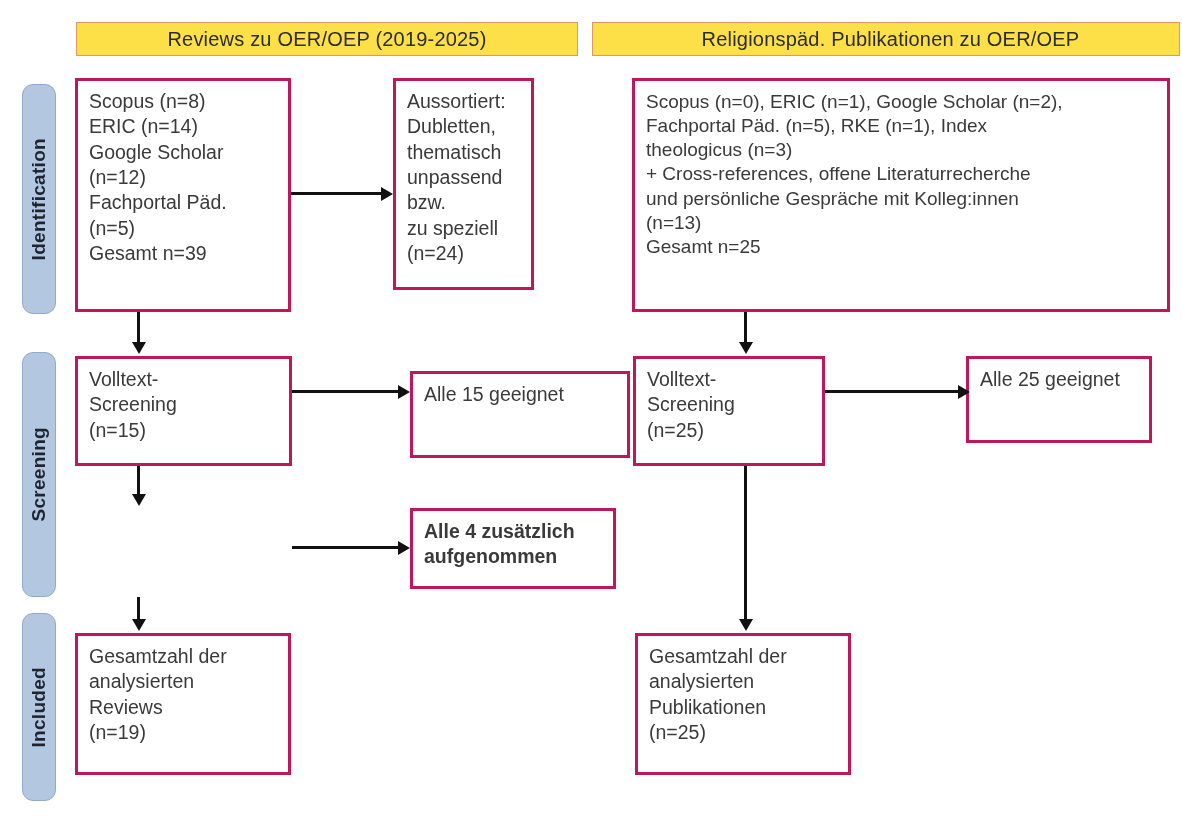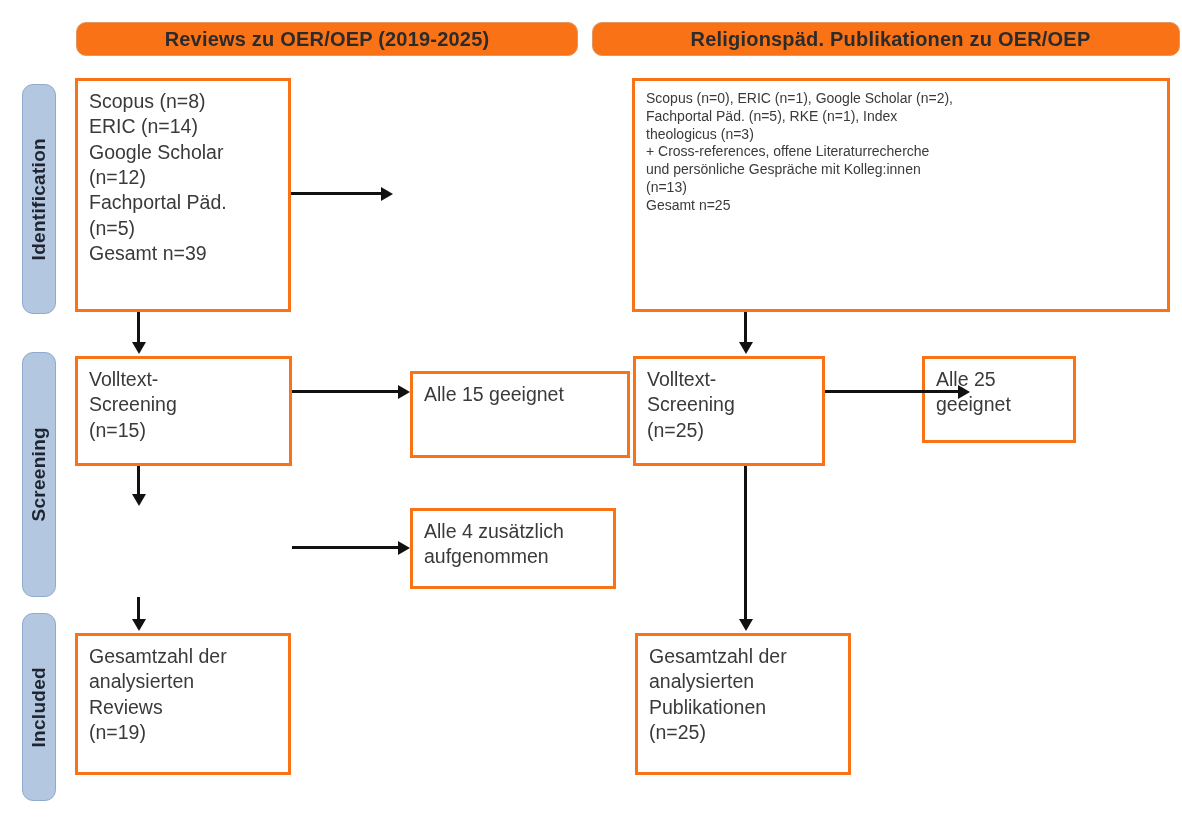--- a/index.html
+++ b/index.html
@@ -12,26 +12,26 @@
     width: 1182px;
     height: 820px;
     background: #ffffff;
     font-family: "Liberation Sans", sans-serif;
     overflow: hidden;
   }
 
   
   .col-header {
     position: absolute;
-    background: #f97316;
+    background: #fde047;
     border: 1px solid #E09763;
-    border-radius: 10px;
+    border-radius: 0;
     color: #2b2b2b;
     font-size: 20px;
-    font-weight: bold;
+    font-weight: normal;
     display: flex;
     align-items: center;
     justify-content: center;
     text-align: center;
     letter-spacing: .2px;
     box-sizing: border-box;
   }
 
   
   .stage-label {
@@ -51,31 +51,31 @@
     writing-mode: vertical-rl;
     transform: rotate(180deg);
     white-space: nowrap;
     letter-spacing: .3px;
   }
 
   
   .flow-box {
     position: absolute;
     background: #ffffff;
-    border: 3px solid #f97316;
+    border: 3px solid #be185d;
     box-sizing: border-box;
     padding: 8px 9px 6px 11px;
     color: #3a3a3a;
     font-size: 19.5px;
     line-height: 1.30;
     white-space: pre-line;
     overflow: hidden;
   }
   .flow-box.dense {
-    font-size: 14px;
+    font-size: 19px;
     line-height: 1.27;
     padding-top: 9px;
   }
 
   
   .conn-v, .conn-h {
     position: absolute;
     background: #111111;
   }
   .conn-v { width: 3px; }
@@ -118,41 +118,47 @@
   </div>
 
   <div class="flow-box" style="left:75px; top:78px; width:216px; height:234px;">Scopus (n=8)
 ERIC (n=14)
 Google Scholar
 (n=12)
 Fachportal Päd.
 (n=5)
 Gesamt n=39</div>
 
+  <div class="flow-box" style="left:393px; top:78px; width:141px; height:212px;">Aussortiert:
+Dubletten,
+thematisch
+unpassend bzw.
+zu speziell
+(n=24)</div>
 
   <div class="conn-h" style="left:291px; top:192px; width:90px;"></div>
   <div class="arrow-right" style="left:381px; top:187px;"></div>
 
   <div class="conn-v" style="left:137px; top:312px; width:3px; height:32px;"></div>
   <div class="arrow-down" style="left:132px; top:342px;"></div>
 
   <div class="flow-box" style="left:75px; top:356px; width:217px; height:110px;">Volltext-
 Screening
 (n=15)</div>
 
   <div class="flow-box" style="left:410px; top:356px; width:220px; height:87px;margin-top:15px;">Alle 15 geeignet</div>
 
   <div class="conn-h" style="left:292px; top:390px; width:106px;"></div>
   <div class="arrow-right" style="left:398px; top:385px;"></div>
 
   <div class="conn-v" style="left:137px; top:466px; width:3px; height:30px;"></div>
   <div class="arrow-down" style="left:132px; top:494px;"></div>
 
 
-  <div class="flow-box" style="left:410px; top:508px; width:206px; height:81px;">Alle 4 zusätzlich
+  <div class="flow-box" style="left:410px; top:508px; width:206px; height:81px;font-weight:bold;">Alle 4 zusätzlich
 aufgenommen</div>
 
   <div class="conn-h" style="left:292px; top:546px; width:106px;"></div>
   <div class="arrow-right" style="left:398px; top:541px;"></div>
 
   <div class="conn-v" style="left:137px; top:597px; width:3px; height:24px;"></div>
   <div class="arrow-down" style="left:132px; top:619px;"></div>
 
   <div class="flow-box" style="left:75px; top:633px; width:216px; height:142px;">Gesamtzahl der
 analysierten
@@ -167,21 +173,21 @@
 (n=13)
 Gesamt n=25</div>
 
   <div class="conn-v" style="left:744px; top:312px; width:3px; height:32px;"></div>
   <div class="arrow-down" style="left:739px; top:342px;"></div>
 
   <div class="flow-box" style="left:633px; top:356px; width:192px; height:110px;">Volltext-
 Screening
 (n=25)</div>
 
-  <div class="flow-box" style="left:922px; top:356px; width:154px; height:87px;">Alle 25 geeignet</div>
+  <div class="flow-box" style="left:966px; top:356px; width:186px; height:87px;">Alle 25 geeignet</div>
 
   <div class="conn-h" style="left:825px; top:390px; width:133px;"></div>
   <div class="arrow-right" style="left:958px; top:385px;"></div>
 
   <div class="conn-v" style="left:744px; top:466px; width:3px; height:155px;"></div>
   <div class="arrow-down" style="left:739px; top:619px;"></div>
 
   <div class="flow-box" style="left:635px; top:633px; width:216px; height:142px;">Gesamtzahl der
 analysierten
 Publikationen

